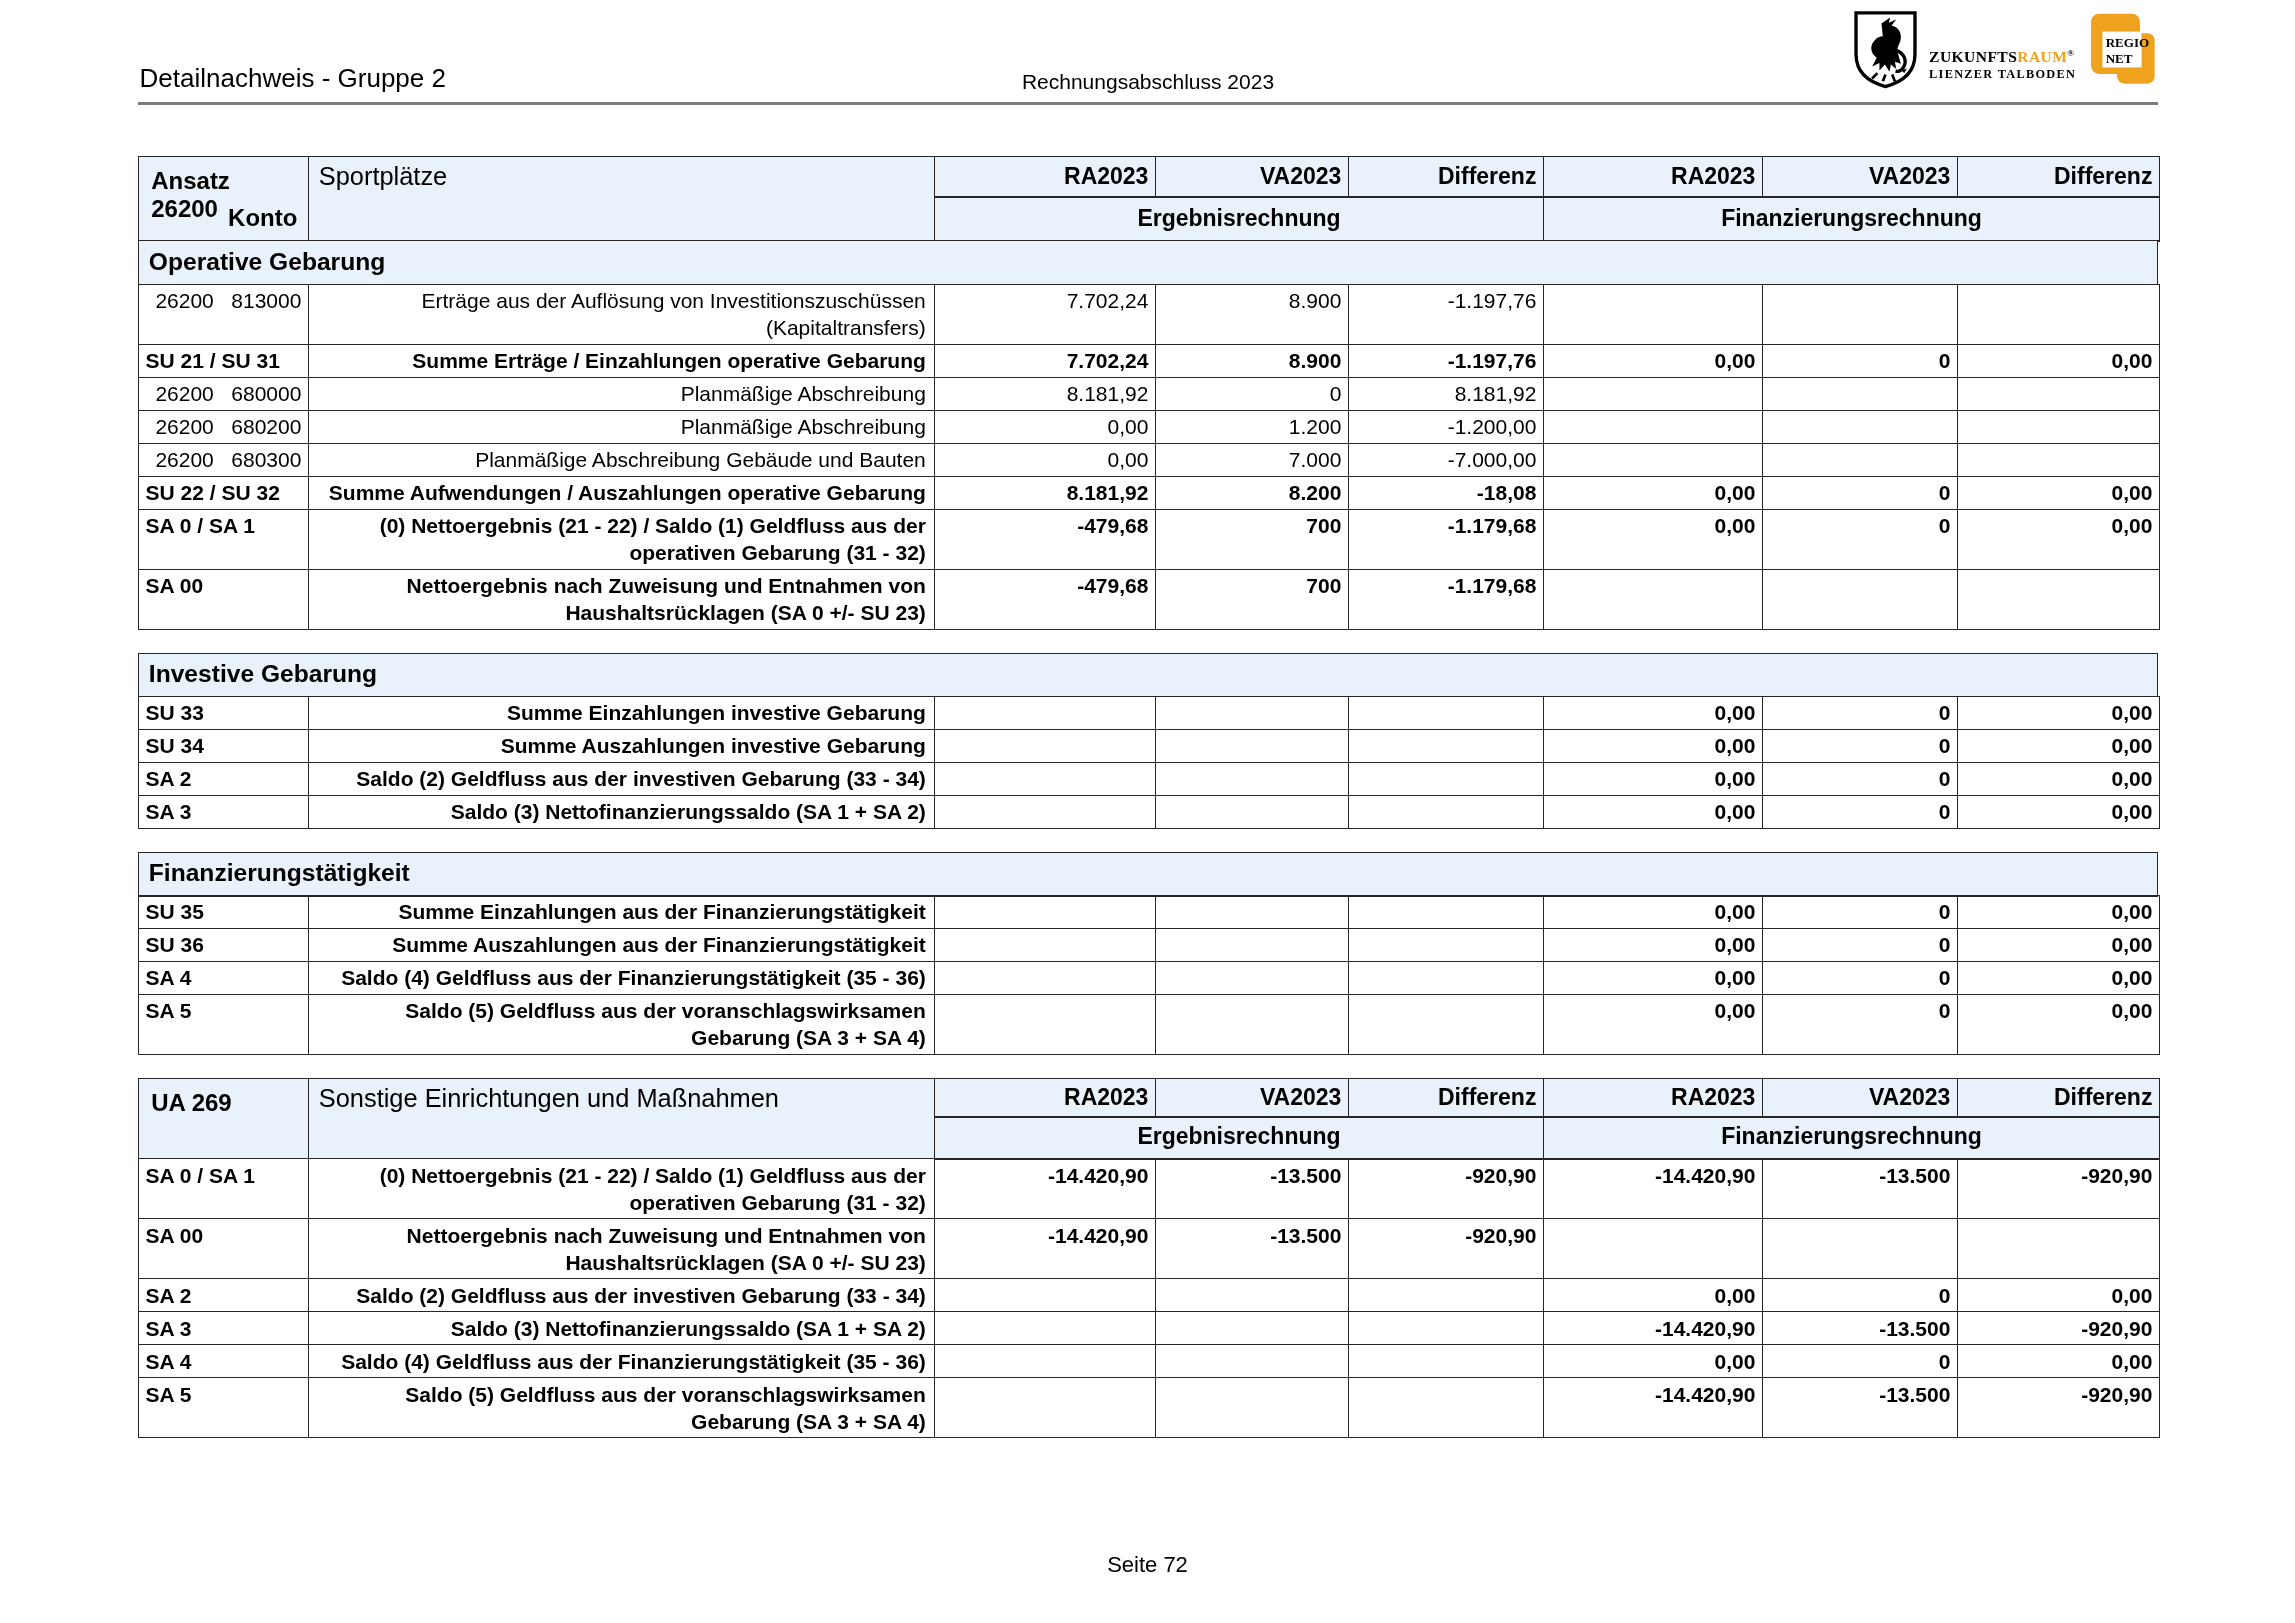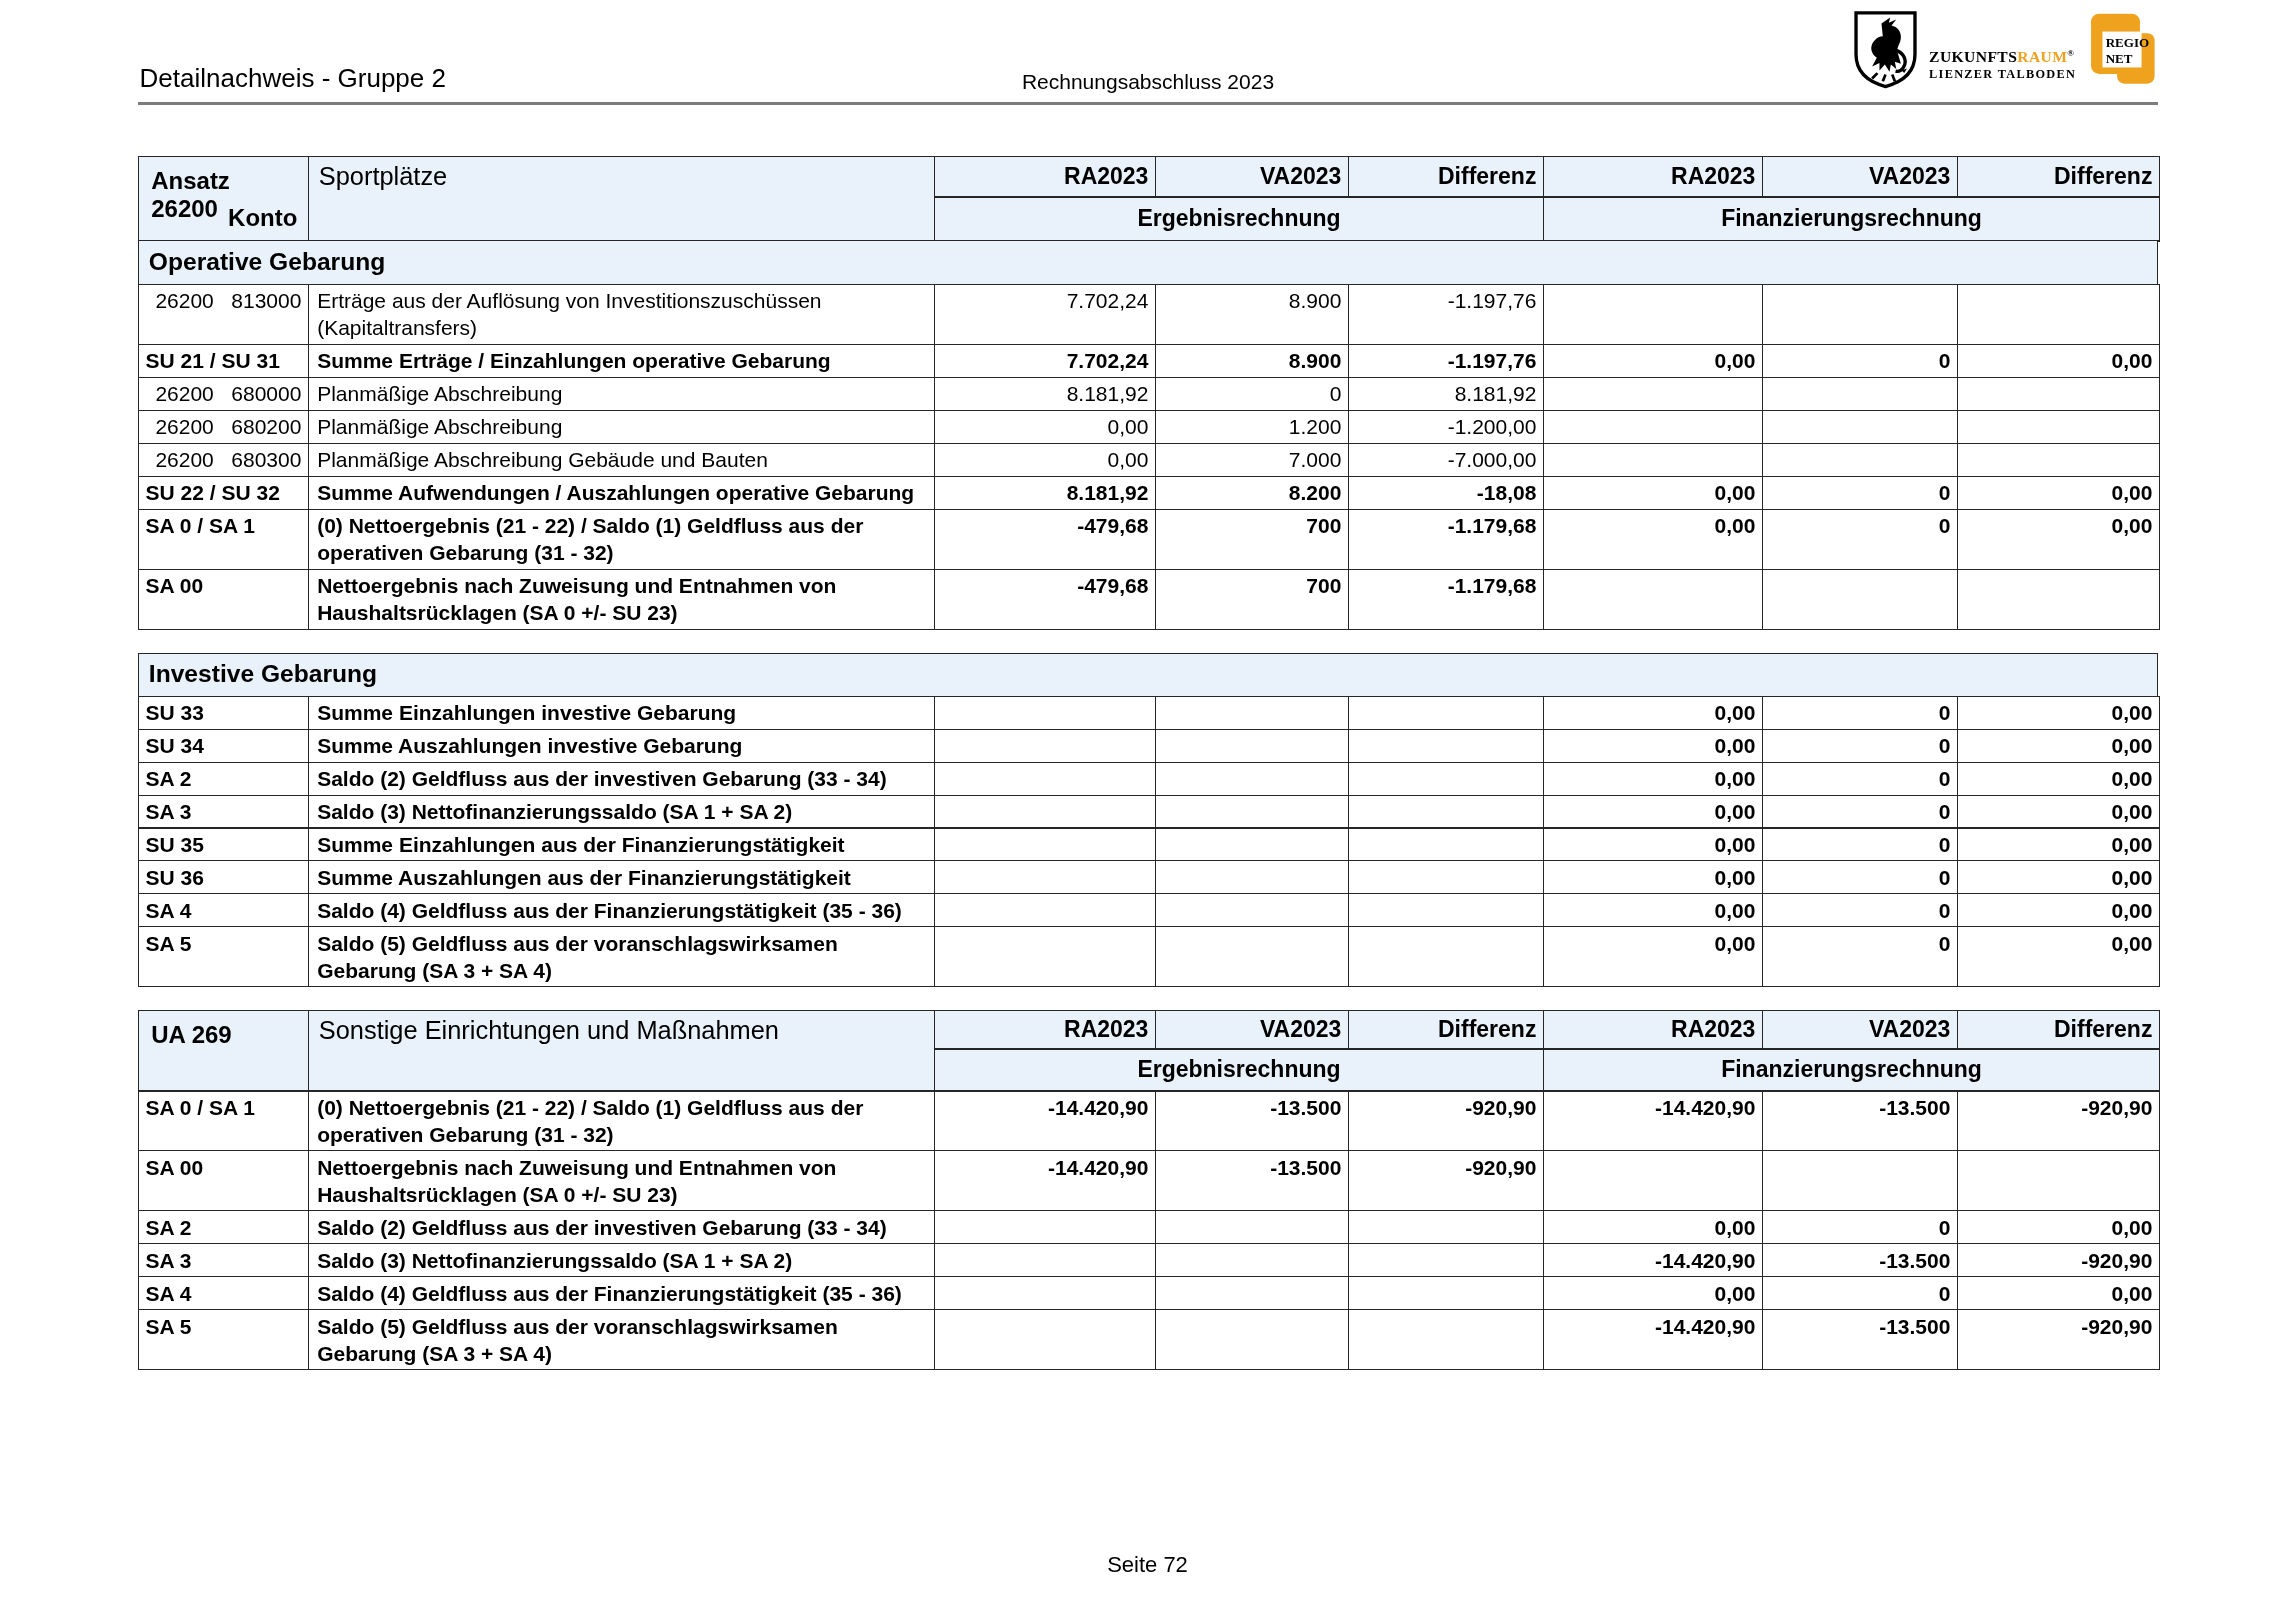--- a/index.html
+++ b/index.html
@@ -35,21 +35,21 @@
   .h-num{font-weight:bold;font-size:23px;text-align:right;padding:4.9px 6.6px;border-bottom:2.5px solid #262626 !important;}
   .h-group{font-weight:bold;font-size:23px;text-align:center;padding:5.7px 0 7.4px;border-bottom:2.5px solid #262626 !important;}
 
   .band{box-sizing:border-box;width:2020px;border:1.6px solid #262626;background:#E9F2FA;
         font-weight:bold;font-size:24.6px;padding:6.6px 9.8px 8.2px;margin-top:-1.6px;}
   .band.gap{margin-top:23px;}
 
   .c-code{font-size:21px;padding:2.5px 6.6px;vertical-align:top;text-align:left;line-height:27px;}
   .c-code.split{padding-left:16.4px;}
   .c-code .konto{float:right;}
-  .c-desc{font-size:21px;line-height:27px;padding:2.5px 8.2px;vertical-align:top;text-align:left;word-wrap:break-word;}
+  .c-desc{font-size:21px;line-height:27px;padding:2.5px 8.2px;vertical-align:top;text-align:right;word-wrap:break-word;}
   .c-num{font-size:21px;line-height:27px;text-align:right;padding:2.5px 6.6px;vertical-align:top;}
   .b{font-weight:bold;}
 
   .footer{position:absolute;left:0;right:0;top:1552px;text-align:center;font-size:22px;}
 </style>
 </head>
 <body>
 
 <div class="content">
 
@@ -264,20 +264,21 @@
           <td class="c-num b"></td>
           <td class="c-num b"></td>
           <td class="c-num b"></td>
           <td class="c-num b">0,00</td>
           <td class="c-num b">0</td>
           <td class="c-num b">0,00</td>
         </tr>
       </tbody>
   </table>
 
+  <div class="band gap">Finanzierungstätigkeit</div>
   <table class="fin-table">
     <colgroup>
         <col style="width:170px">
         <col style="width:626px">
         <col style="width:221px">
         <col style="width:193px">
         <col style="width:195px">
         <col style="width:219px">
         <col style="width:195px">
         <col style="width:202px">

